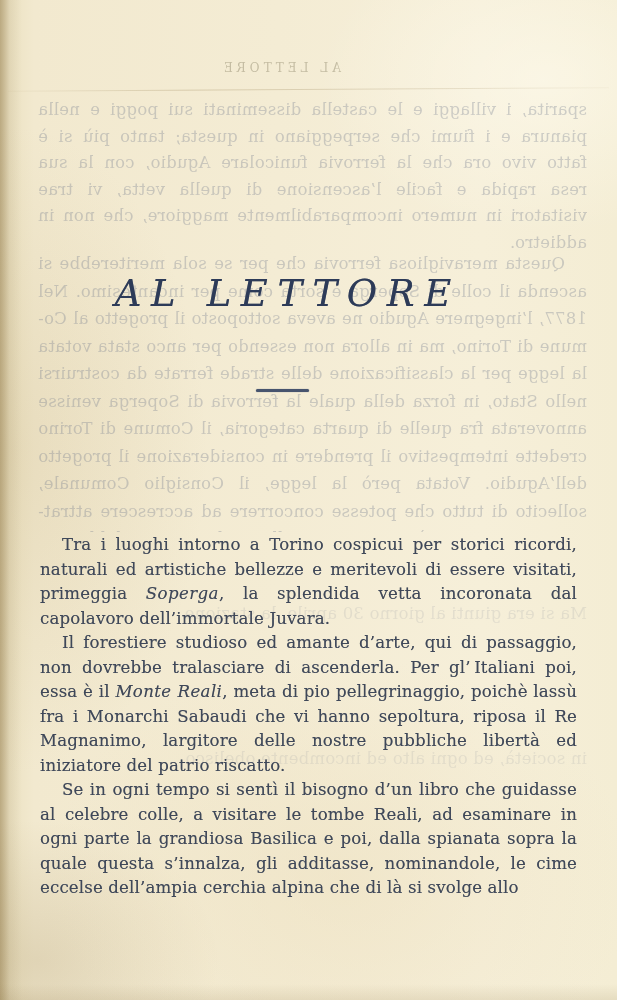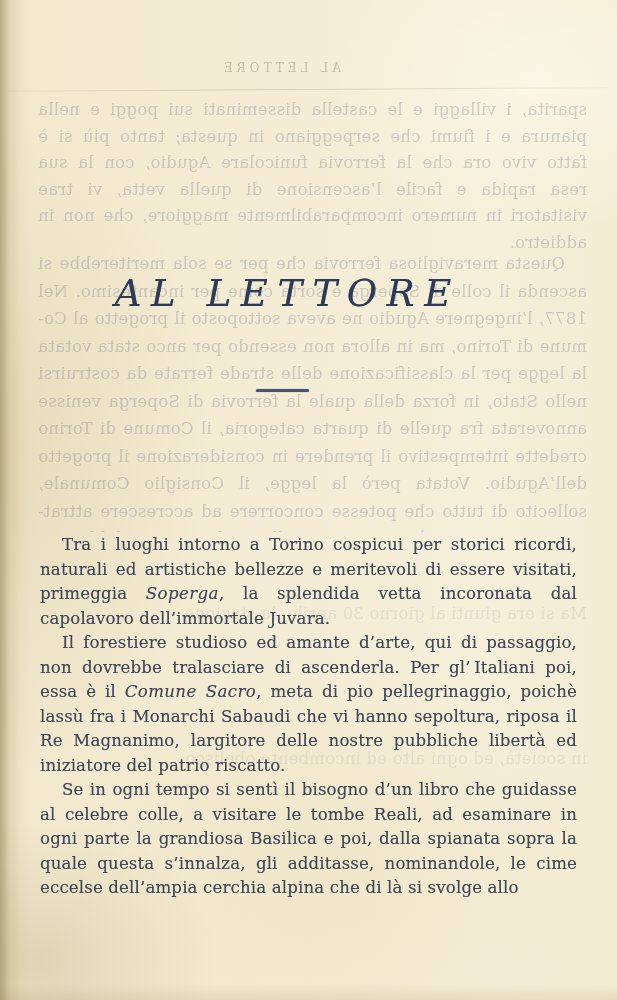--- a/index.html
+++ b/index.html
@@ -129,20 +129,20 @@
   </div>
   <div class="bleed-block bleed-low2">
     <div class="bleed-line short">in società, ed ogni alto ed incombente obelisco</div>
   </div>
 
   <div class="content">
     <h1 class="heading">AL LETTORE</h1>
     <div class="divider"></div>
     <div class="body-text">
         <p><span>Tra i luoghi intorno a Torino cospicui per storici ricordi, naturali ed artistiche bellezze e meritevoli di essere visitati, primeggia </span><em>Soperga</em><span>, la splendida vetta incoronata dal capolavoro dell’immortale Juvara.</span></p>
-        <p><span>Il forestiere studioso ed amante d’arte, qui di passaggio, non dovrebbe tralasciare di ascenderla. Per gl’ Italiani poi, essa è il </span><em>Comune Sacro</em><span>, meta di pio pellegrinaggio, poichè lassù fra i Monarchi Sabaudi che vi hanno sepoltura, riposa il Re Magnanimo, largitore delle nostre pubbliche libertà ed iniziatore del patrio riscatto.</span></p>
+        <p><span>Il forestiere studioso ed amante d’arte, qui di passaggio, non dovrebbe tralasciare di ascenderla. Per gl’ Italiani poi, essa è il </span><em>Monte Reali</em><span>, meta di pio pellegrinaggio, poichè lassù fra i Monarchi Sabaudi che vi hanno sepoltura, riposa il Re Magnanimo, largitore delle nostre pubbliche libertà ed iniziatore del patrio riscatto.</span></p>
         <p><span>Se in ogni tempo si sentì il bisogno d’un libro che guidasse al celebre colle, a visitare le tombe Reali, ad esaminare in ogni parte la grandiosa Basilica e poi, dalla spianata sopra la quale questa s’innalza, gli additasse, nominandole, le cime eccelse dell’ampia cerchia alpina che di là si svolge allo</span></p>
       </div>
   </div>
 
   <div class="edge-shadow"></div>
   <div class="bottom-shadow"></div>
 </div>
 
 </body></html>

